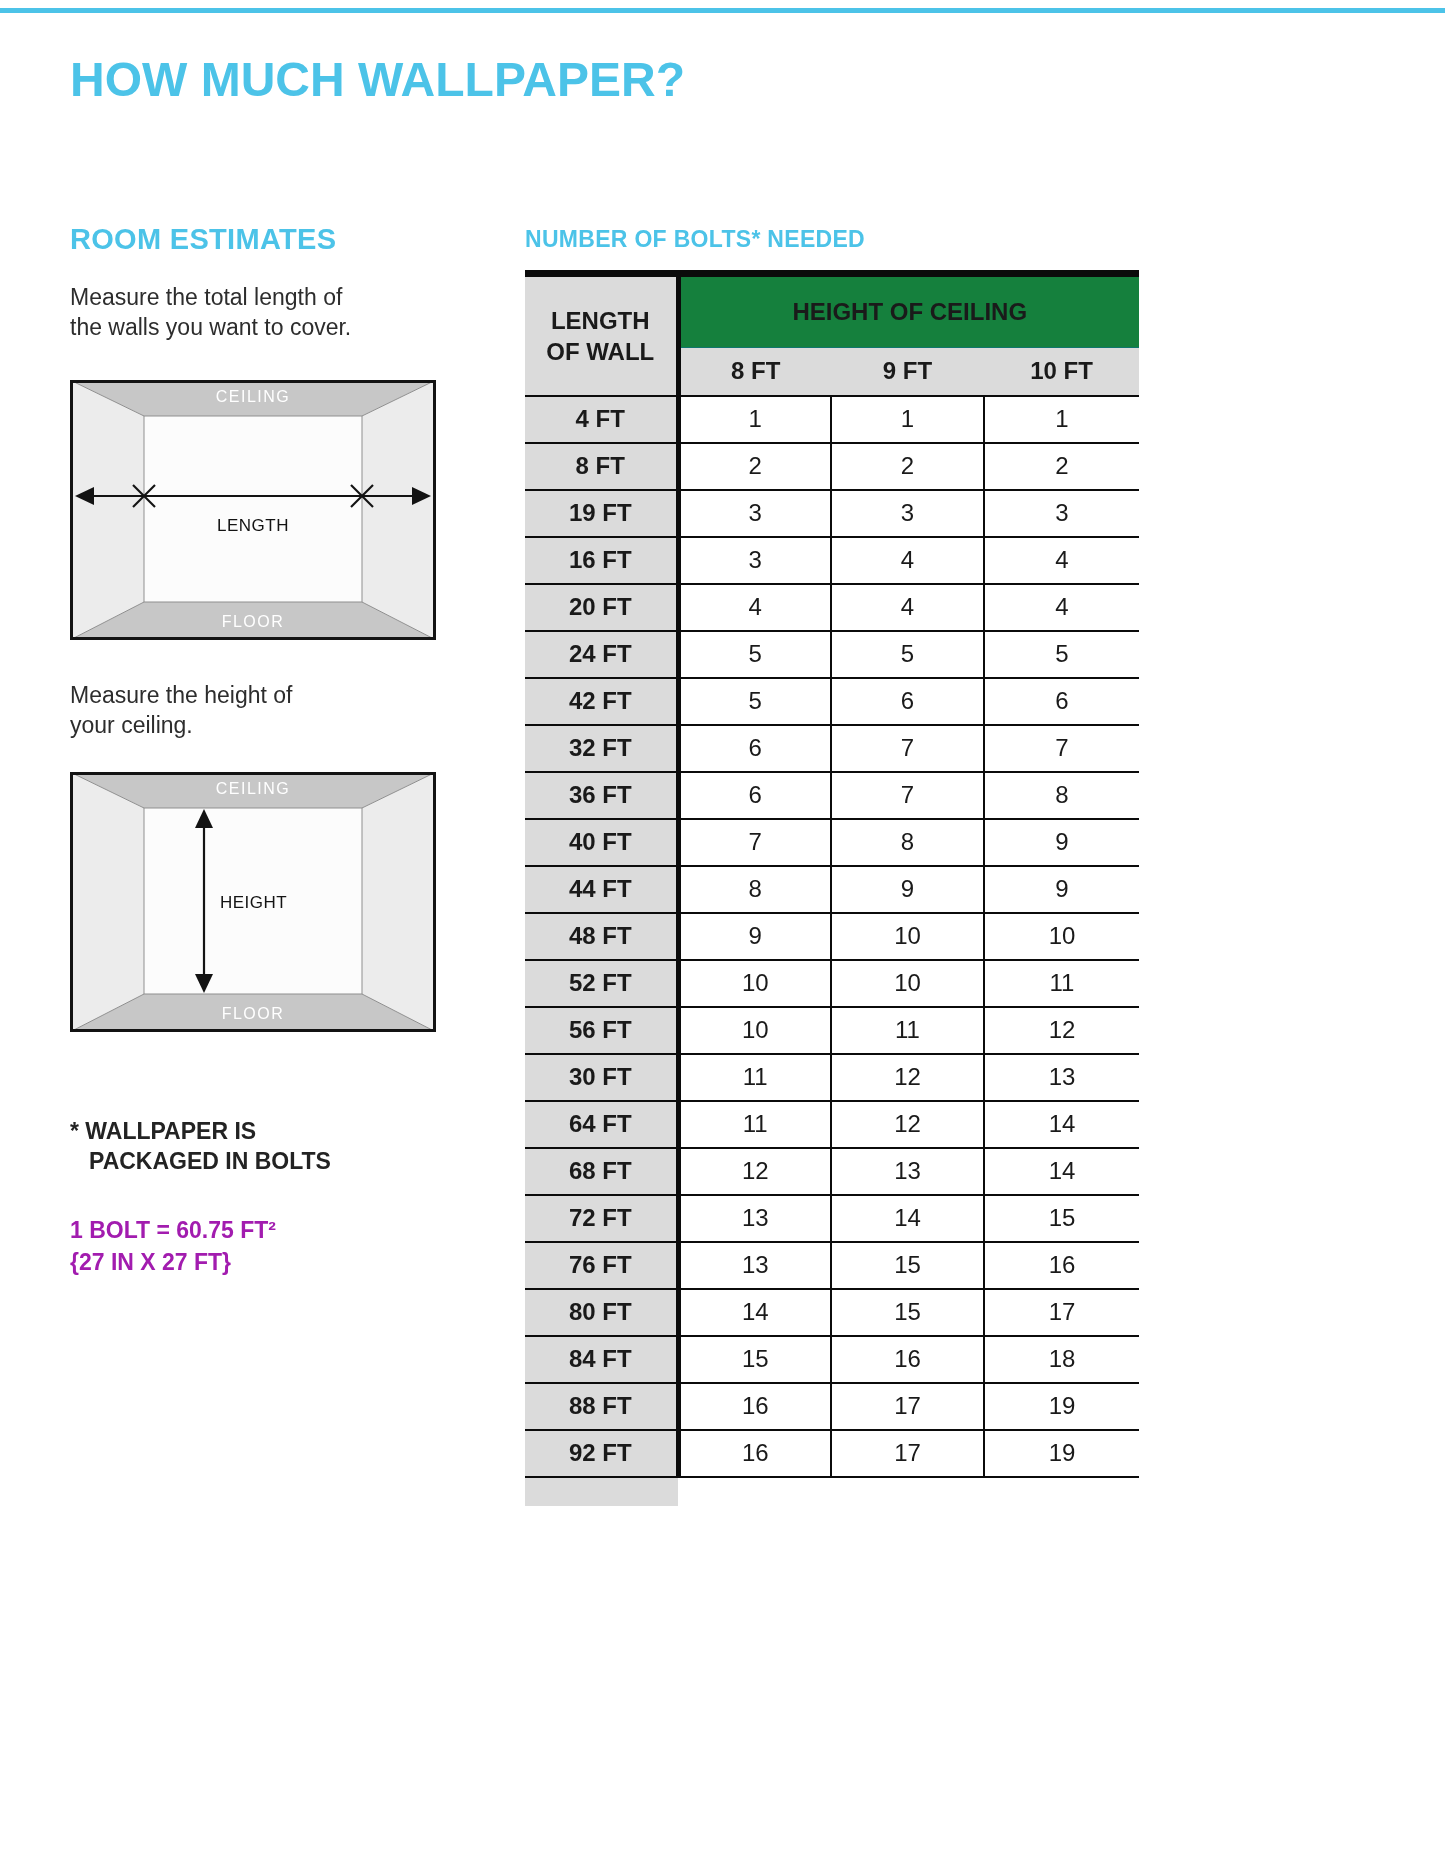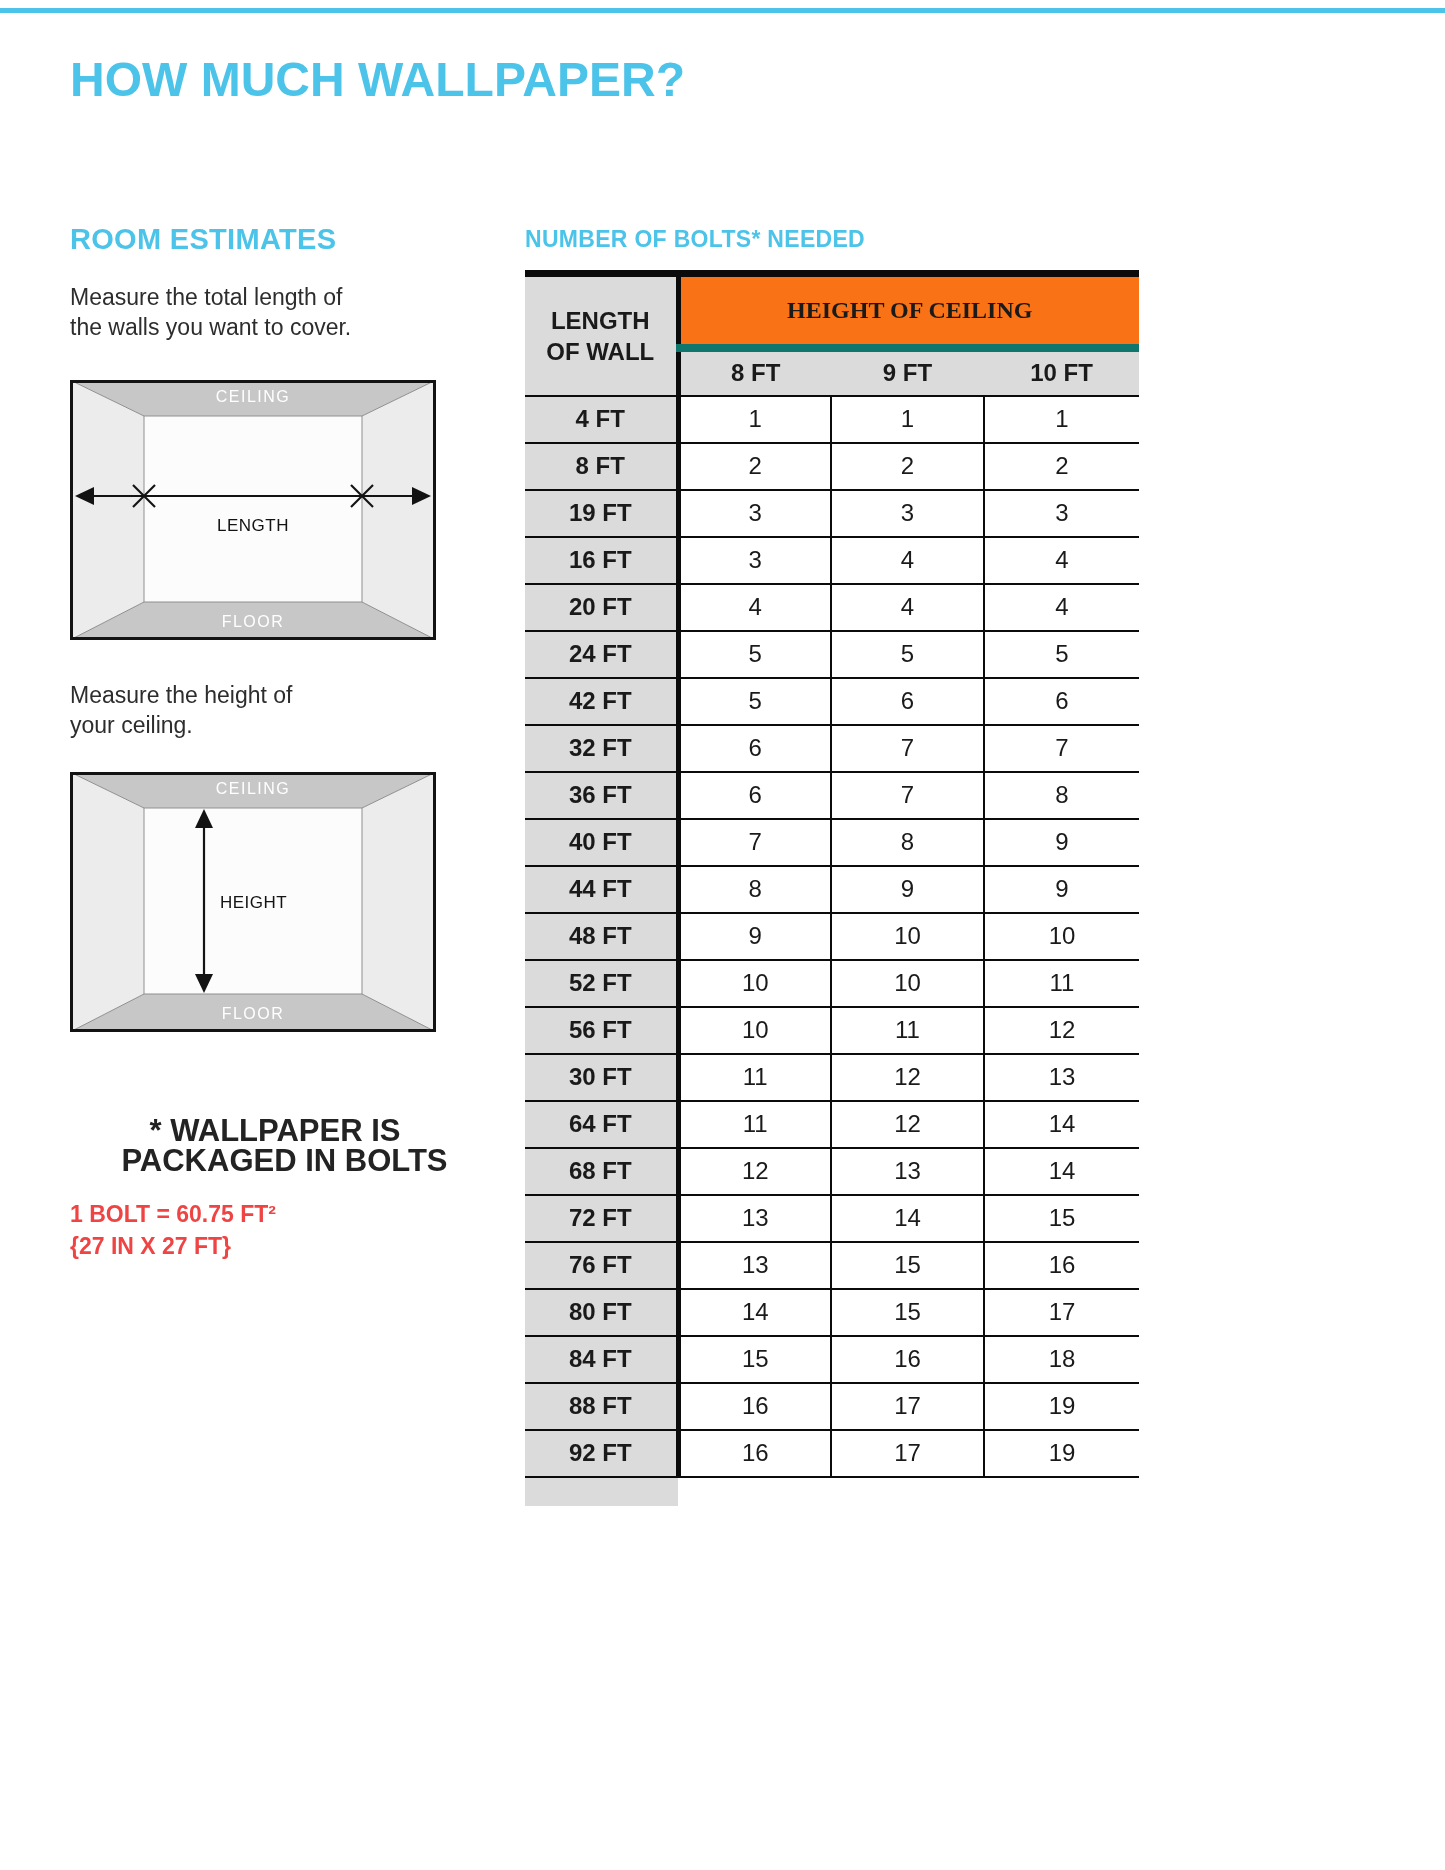--- a/index.html
+++ b/index.html
@@ -27,46 +27,46 @@
     font-size: 23px; line-height: 30px; color: #2d2d2d; white-space: pre-line;
   }
   .step1 { margin-top: 30px; }
   .step2 { margin-top: 40px; }
   .step3 { margin-top: 42px; }
   .diagram { margin-top: 38px; width: 366px; height: 260px; }
   .diagram.second { margin-top: 32px; }
   .room-svg text { font-family: "Liberation Sans", sans-serif; }
 
   .footnote {
-    margin-top: 84px; font-size: 31px; line-height: 30px; font-weight: bold; color: #232323; text-align: center;
+    margin-top: 84px; font-size: 23px; line-height: 30px; font-weight: bold; color: #232323;
   }
   .footnote .line2 { display: inline-block; padding-left: 19px; }
-  .bolt-info { margin-top: 22px; font-size: 23px; line-height: 32px; font-weight: bold; color: #ef4444; }
+  .bolt-info { margin-top: 38px; font-size: 23px; line-height: 32px; font-weight: bold; color: #a21caf; }
 
   
   .right-col { position: absolute; left: 525px; top: 226px; width: 614px; }
   .table-heading {
     font-size: 23px; font-weight: bold; color: #4CC3E8; 
     letter-spacing: 0.3px; line-height: 26px;
   }
   table.bolts {
     margin-top: 18px; width: 614px;
     border-collapse: collapse; table-layout: fixed;
     border-top: 7px solid #0b0b0b;
   }
   table.bolts th, table.bolts td {
     font-size: 24px; text-align: center; vertical-align: middle; color: #1a1a1a;
   }
   th.lw {
     background: #dbdbdb; border-right: 5px solid #0b0b0b;
     font-size: 25px; font-weight: bold; line-height: 31px; white-space: pre-line;
   }
   th.hoc {
-    background: #f97316; border-bottom: 8px solid #0f766e;
-    font-size: 25px; font-weight: bold; height: 74px; font-family: Liberation Serif, serif;
+    background: #15803d; border-bottom: 1px solid #0f766e;
+    font-size: 25px; font-weight: bold; height: 74px;
   }
   tr.subhead th { background: #dbdbdb; font-weight: bold; height: 48px; font-size: 24px; }
   tbody th {
     background: #dbdbdb; border-right: 5px solid #0b0b0b; border-top: 2px solid #0b0b0b;
     font-weight: bold; height: 47px; font-size: 24px;
   }
   tbody td { border-top: 2px solid #0b0b0b; border-left: 2px solid #0b0b0b; font-weight: normal; }
   tbody td:first-of-type { border-left: none; }
   tbody tr:last-child th, tbody tr:last-child td { border-bottom: 2px solid #0b0b0b; }
   .gray-tail { width: 153px; height: 28px; background: #dbdbdb; }

